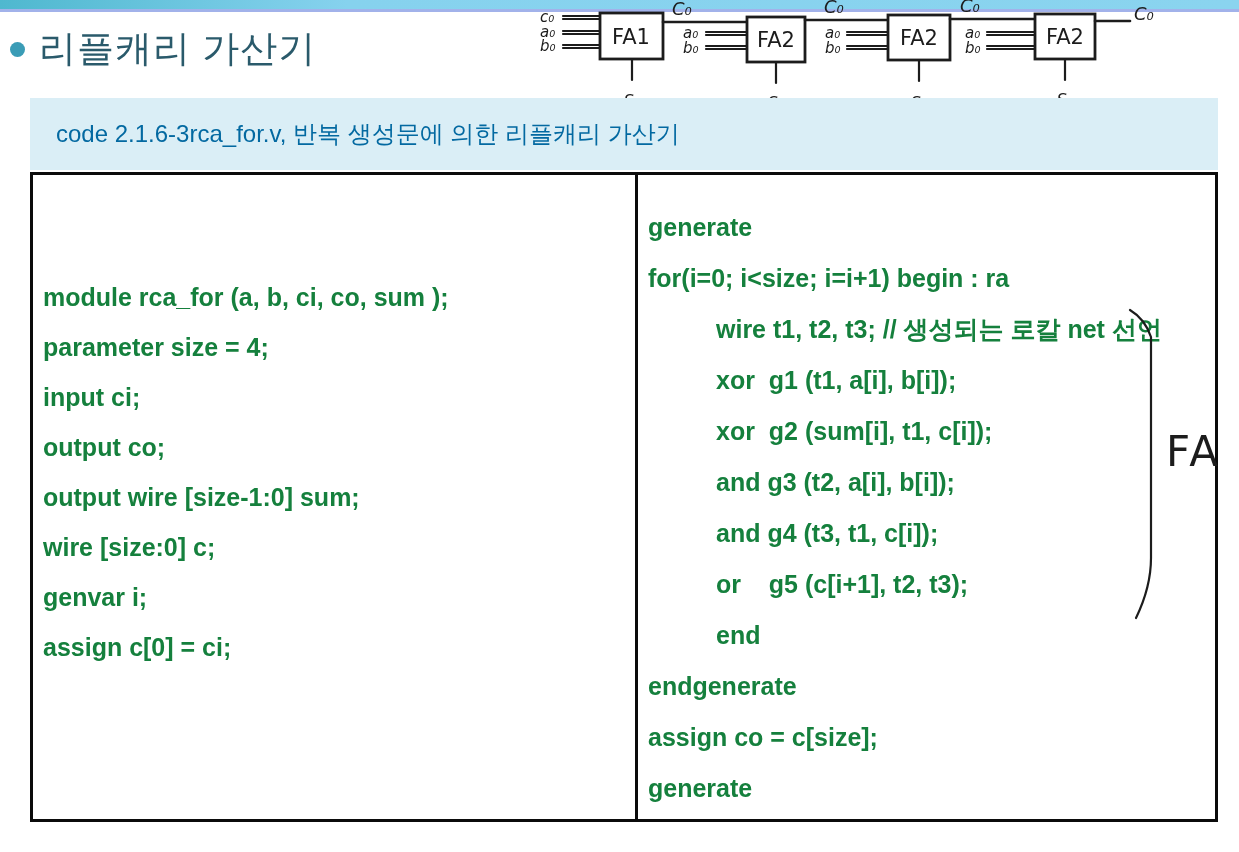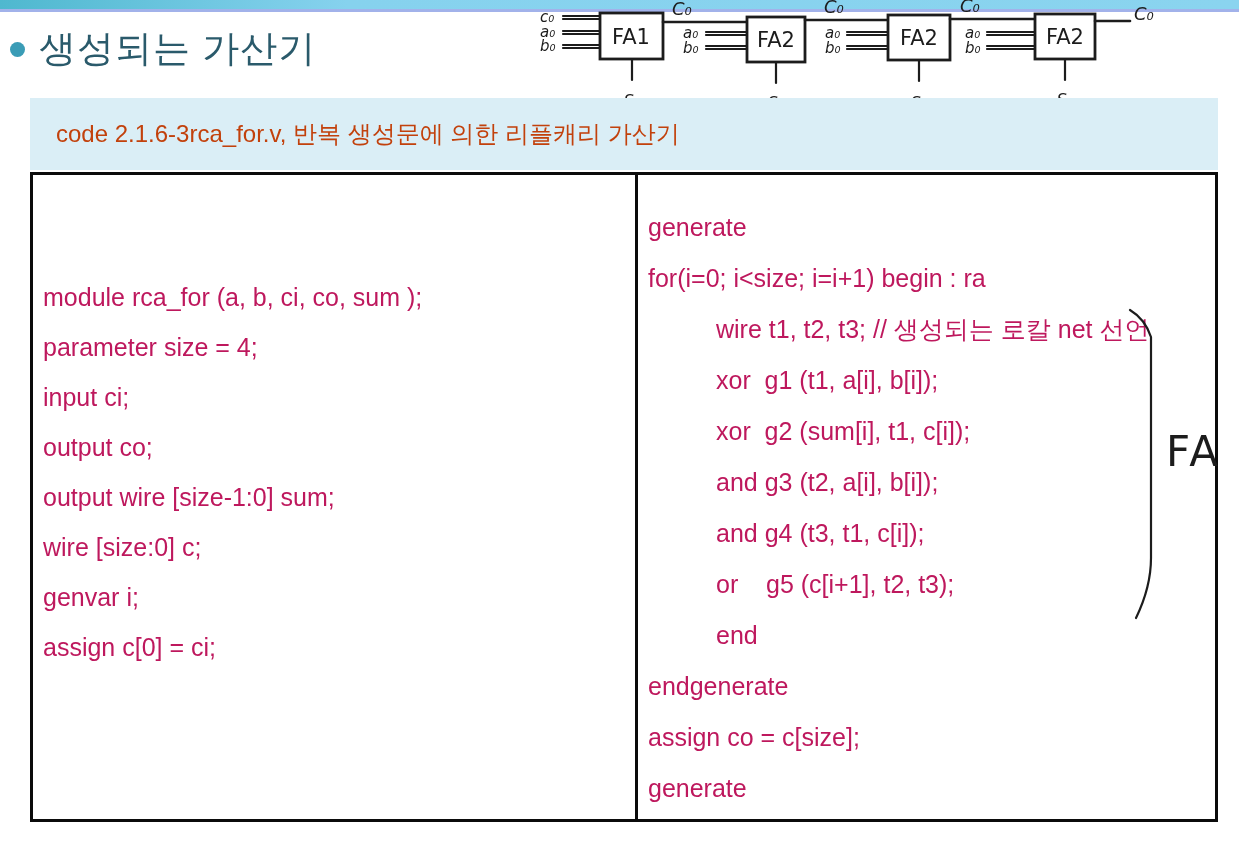--- a/index.html
+++ b/index.html
@@ -23,49 +23,49 @@
   .inlabel { font-size:15px; }
   .clabel { font-size:18px; }
   .slabel { font-size:16px; }
   .wire { stroke:#1c1c1c; stroke-width:2.2; stroke-linecap:round; fill:none; }
   .wire-bold { stroke:#1c1c1c; stroke-width:2.6; stroke-linecap:round; fill:none; }
   .fabox { stroke:#1c1c1c; stroke-width:2.8; fill:#ffffff; }
 
   .code-header {
     position:absolute; left:30px; top:98px; width:1188px; height:72px;
     background:#daeef6; display:flex; align-items:center;
-    font-size:24px; color:#c2410c;
+    font-size:24px; color:#0369a1;
   }
   .code-number  { margin-left:26px; white-space:pre; }
   .code-caption { white-space:pre; }
 
   .code-table {
     position:absolute; left:30px; top:172px; width:1188px; height:650px;
     border:3px solid #0b0b0b; display:flex; background:#ffffff;
   }
   .cell-left  { width:605px; border-right:3px solid #0b0b0b; padding:97px 0 0 10px; line-height:50px; }
   .cell-right { flex:1; padding:27px 0 0 10px; line-height:51px; }
-  .code-line  { font-size:25px; color:#be185d; white-space:pre; }
+  .code-line  { font-size:25px; color:#15803d; white-space:pre;font-weight:bold; }
   .indent     { padding-left:68px; }
 
   .brace-svg { position:absolute; left:1100px; top:290px; width:120px; height:340px; pointer-events:none; }
   .brace-path { stroke:#1c1c1c; stroke-width:2.2; fill:none; stroke-linecap:round; }
   .brace-label { fill:#1c1c1c; font-family:"DejaVu Sans", sans-serif; font-size:42px; letter-spacing:3px; }
 </style>
 </head>
 <body>
 
 <div class="page">
 
   <div class="topbar"></div>
   <div class="topline"></div>
 
   <div class="title-row">
     <span class="bullet"></span>
-    <h1 class="page-title">생성되는 가산기</h1>
+    <h1 class="page-title">리플캐리 가산기</h1>
   </div>
 
   <svg class="diagram-svg" viewBox="530 0 709 120">
 
     <g>
       <text class="inlabel hand" x="540" y="22">c₀</text>
       <path class="wire" d="M563 16 H600 M563 19 H600"></path>
       <text class="inlabel hand" x="540" y="37">a₀</text>
       <path class="wire" d="M563 31 H600 M563 34 H600"></path>
       <text class="inlabel hand" x="540" y="51">b₀</text>

